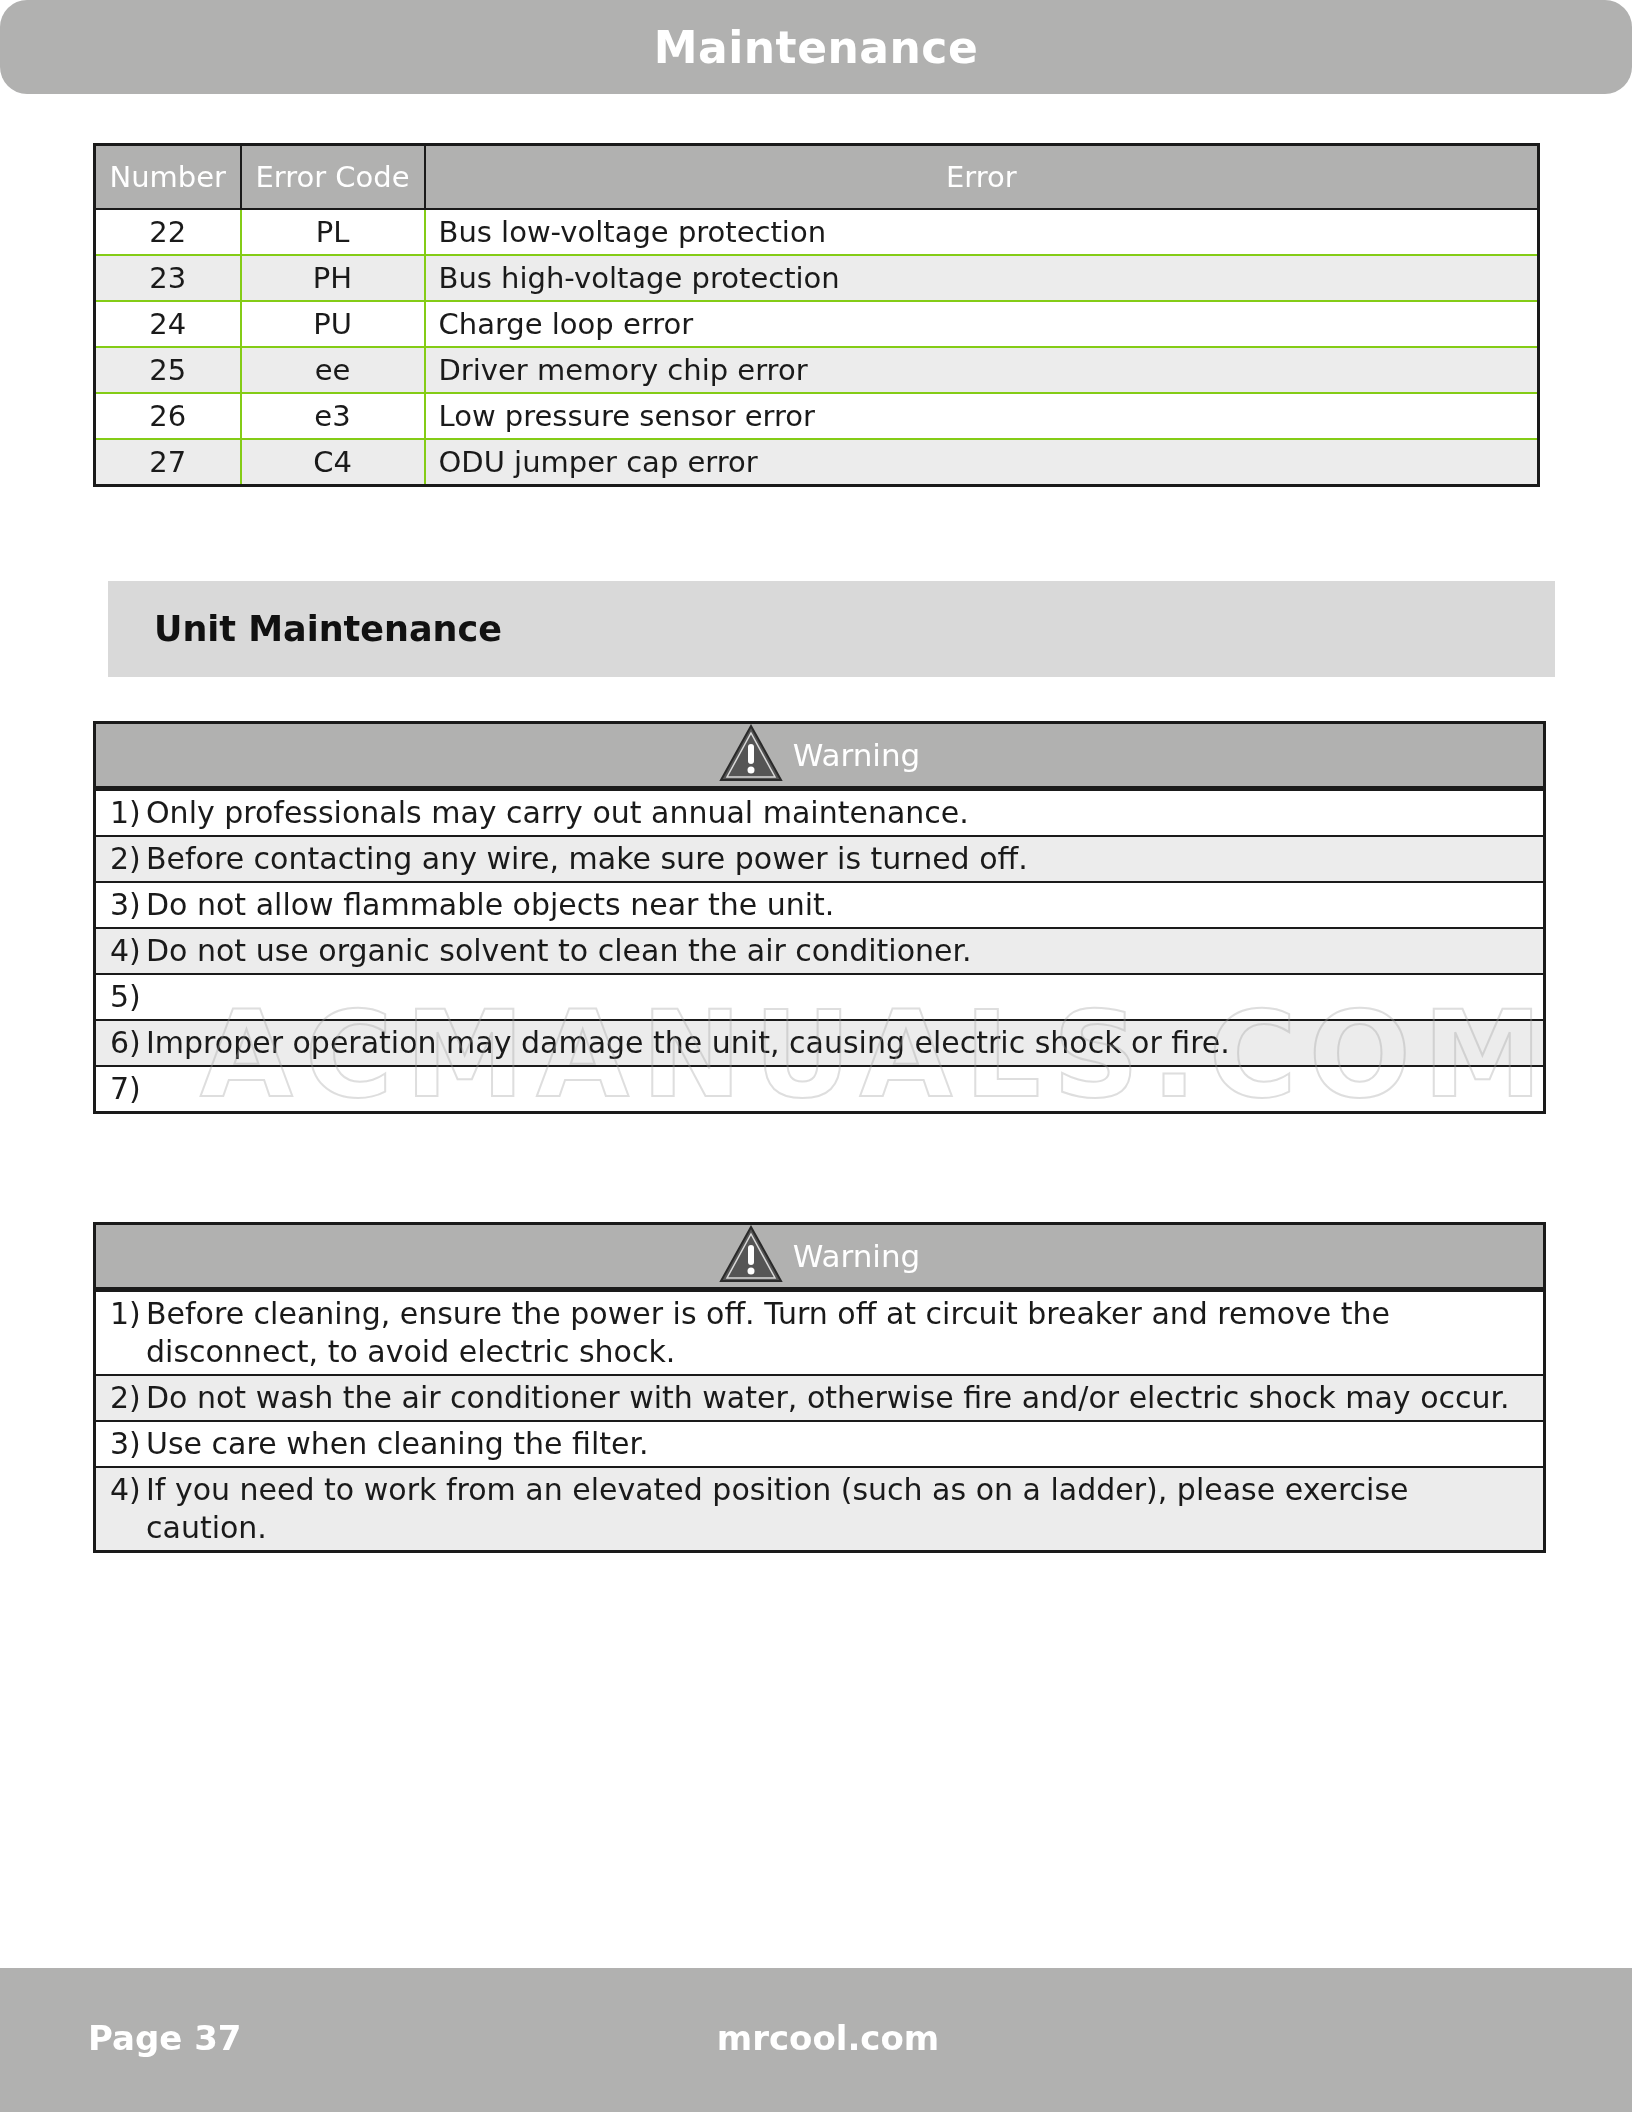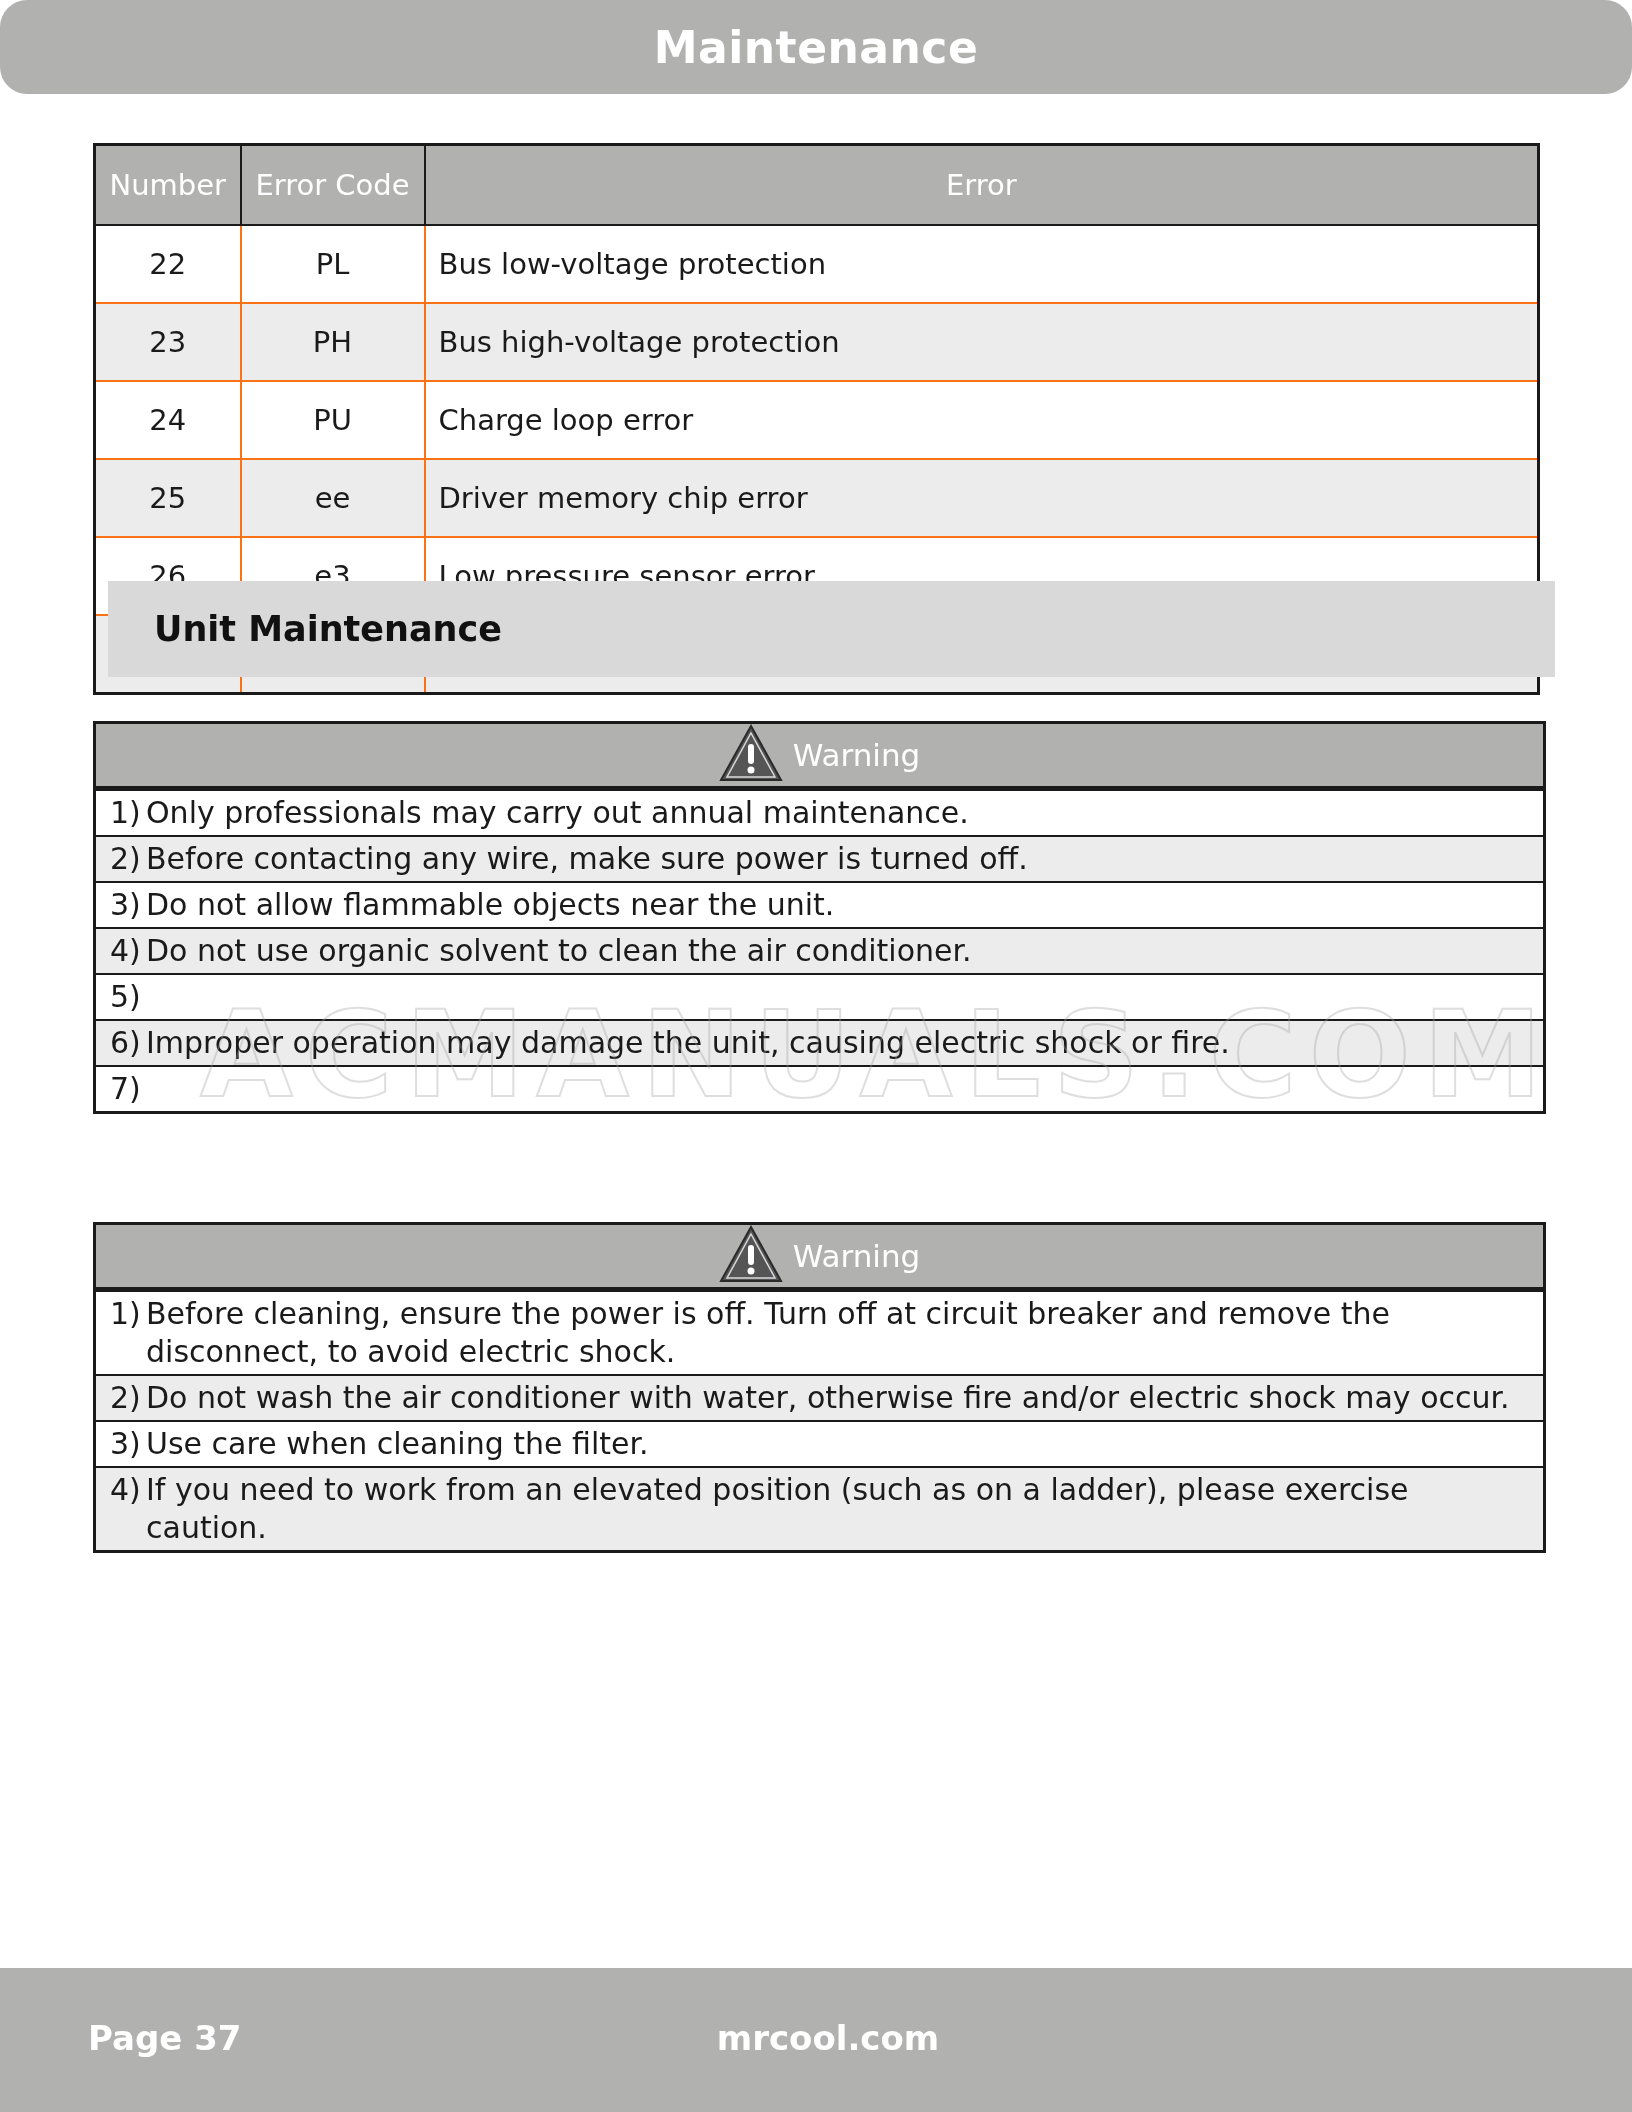--- a/index.html
+++ b/index.html
@@ -14,24 +14,24 @@
   }
   .header-title { color: #ffffff; font-weight: bold; font-size: 44px; letter-spacing: 0.5px; }
 
   table { border-collapse: collapse; table-layout: fixed; }
   .err-table {
     position: absolute; left: 93px; top: 143px; width: 1447px;
     border: 3px solid #1a1a1a;
   }
   .err-table th {
     background: #b1b1b0; color: #ffffff; font-weight: normal; font-size: 29px;
-    height: 62px; border: 2px solid #1a1a1a; padding: 8px; white-space: nowrap;
+    height: 62px; border: 2px solid #1a1a1a; padding: 0; white-space: nowrap;
   }
   .err-table td {
-    border: 2px solid #f97316; font-size: 29px; height: 44px; padding: 16px;
+    border: 2px solid #84cc16; font-size: 29px; height: 44px; padding: 0;
   }
   .err-table td.c { text-align: center; }
   .err-table td.d { padding-left: 13px; }
   .row-alt td { background: #ececec; }
 
   .section-band {
     position: absolute; left: 108px; top: 581px; width: 1447px; height: 96px;
     background: #d9d9d9; display: flex; align-items: center;
   }
   .section-title { margin-left: 46px; font-weight: bold; font-size: 35px; color: #111; }

